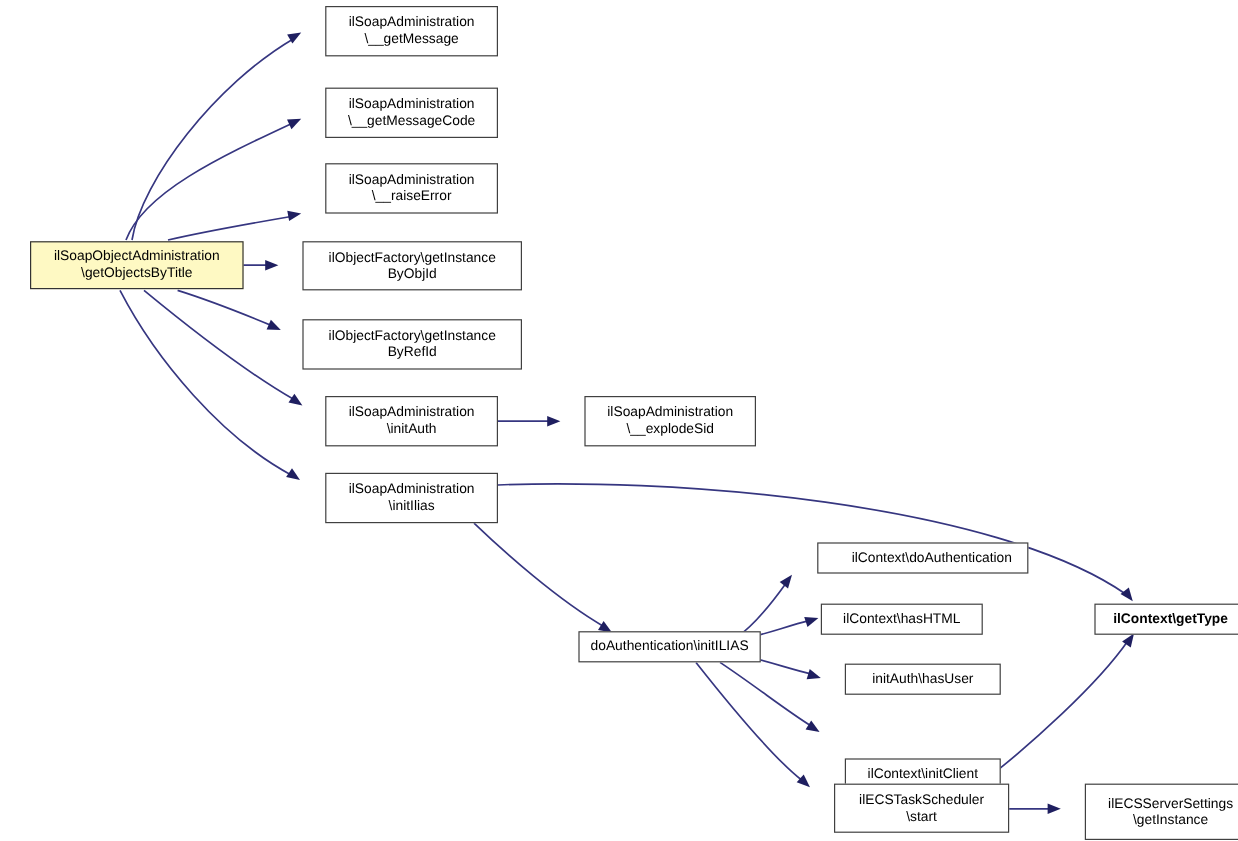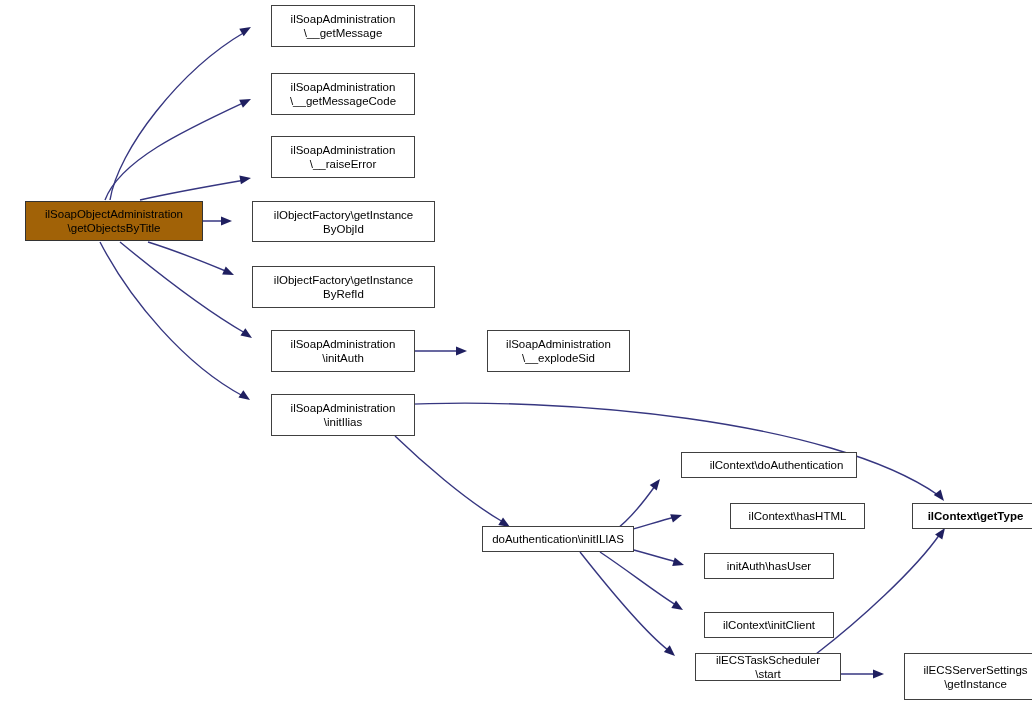--- a/index.html
+++ b/index.html
@@ -39,21 +39,21 @@
     display: flex;
     align-items: center;
     justify-content: center;
     white-space: pre;
     letter-spacing: 0px;
     cursor: pointer;
     z-index: 3;
     margin-left: 20px;
   }
   .node.highlight {
-    background: #a16207;
+    background: #fef9c3;
     border-color: #333333;
   }
   .node-label {
     display: block;
     width: 100%;
     white-space: pre;
   }
 </style>
 </head>
 <body>
@@ -142,21 +142,21 @@
     <div class="node" style="left: 232px; top: 266px; width: 183px; height: 42px;"><span class="node-label">ilObjectFactory\getInstance
 ByRefId</span></div>
     <div class="node" style="left: 251px; top: 330px; width: 144px; height: 42px;"><span class="node-label">ilSoapAdministration
 \initAuth</span></div>
     <div class="node" style="left: 251px; top: 394px; width: 144px; height: 42px;"><span class="node-label">ilSoapAdministration
 \initIlias</span></div>
     <div class="node" style="left: 467px; top: 330px; width: 143px; height: 42px;"><span class="node-label">ilSoapAdministration
 \__explodeSid</span></div>
     <div class="node" style="left: 462px; top: 526px; width: 152px; height: 26px;"><span class="node-label">doAuthentication\initILIAS</span></div>
     <div class="node" style="left: 661px; top: 452px; width: 176px; height: 26px; padding-left: 15px;"><span class="node-label">ilContext\doAuthentication</span></div>
-    <div class="node" style="left: 710px; top: 503px; width: 135px; height: 26px;"><span class="node-label">ilContext\hasHTML</span></div>
+    <div class="node" style="left: 664px; top: 503px; width: 135px; height: 26px;"><span class="node-label">ilContext\hasHTML</span></div>
     <div class="node" style="left: 684px; top: 553px; width: 130px; height: 26px;"><span class="node-label">initAuth\hasUser</span></div>
-    <div class="node" style="left: 684px; top: 612px; width: 130px; height: 26px;"><span class="node-label">ilContext\initClient</span></div>
-    <div class="node" style="left: 675px; top: 653px; width: 146px; height: 28px;"><span class="node-label">ilECSTaskScheduler
+    <div class="node" style="left: 684px; top: 632px; width: 130px; height: 26px;"><span class="node-label">ilContext\initClient</span></div>
+    <div class="node" style="left: 675px; top: 653px; width: 146px; height: 41px;"><span class="node-label">ilECSTaskScheduler
 \start</span></div>
     <div class="node" style="left: 892px; top: 503px; width: 127px; height: 26px; font-weight: bold;"><span class="node-label">ilContext\getType</span></div>
     <div class="node" style="left: 884px; top: 653px; width: 143px; height: 47px;"><span class="node-label">ilECSServerSettings
 \getInstance</span></div>
   </div>
 
 </body></html>

